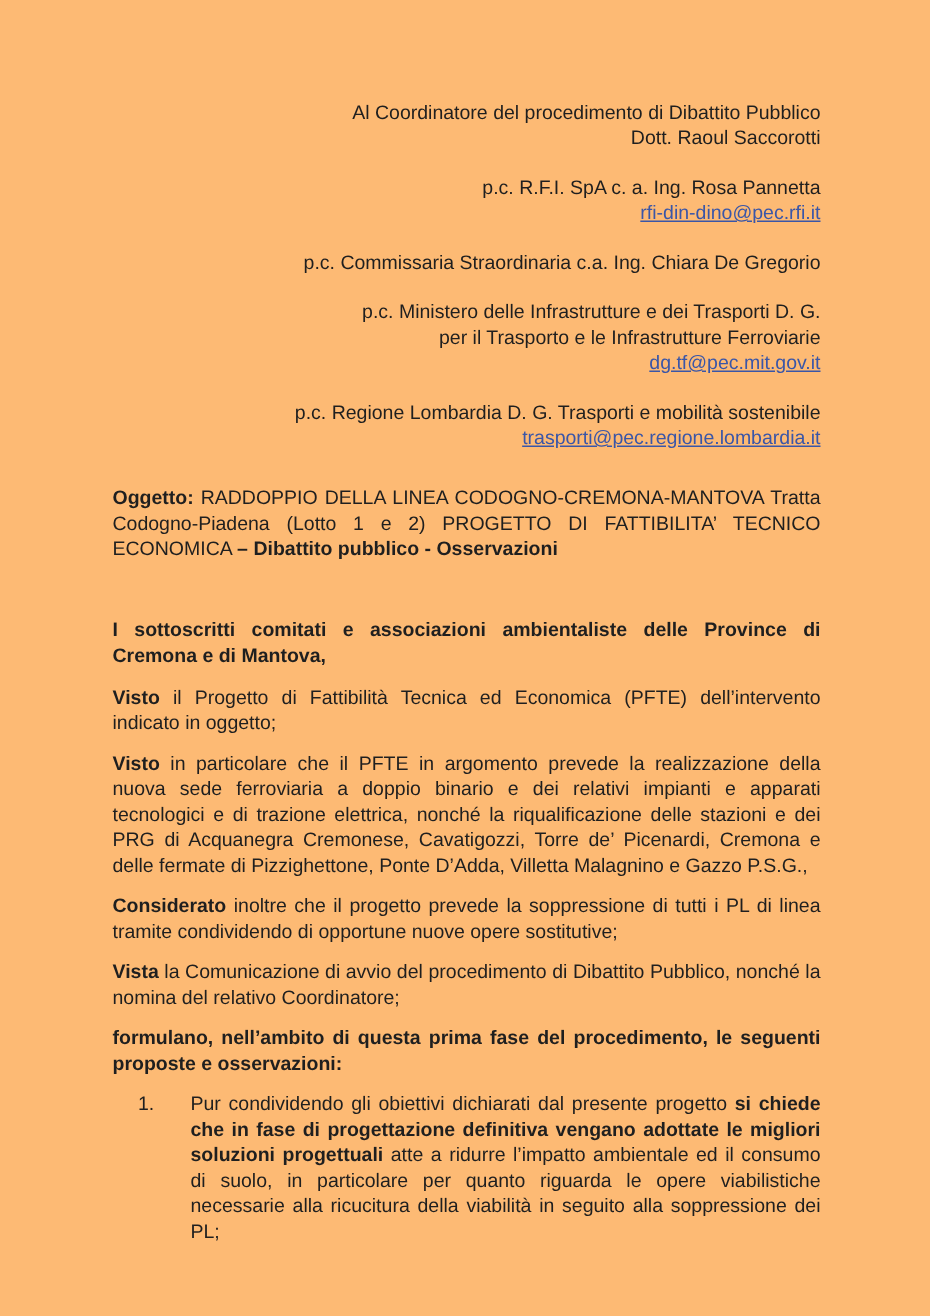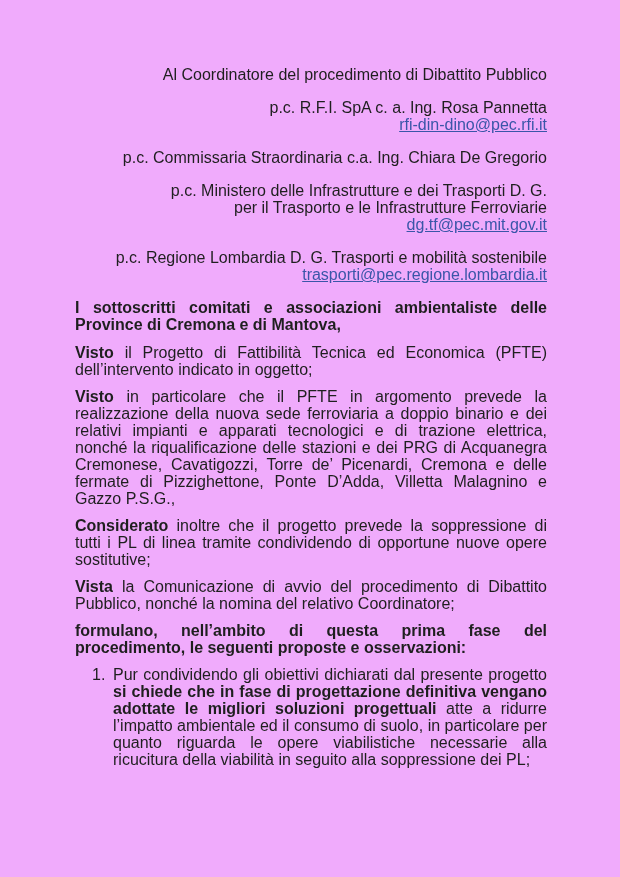--- a/index.html
+++ b/index.html
@@ -1,24 +1,24 @@
 <!DOCTYPE html>
 <html><head>
 <meta charset="utf-8">
 <style>
   html, body { margin: 0; padding: 0; background: #ffffff; }
   .page {
     position: relative;
     width: 620px;
     height: 877px;
-    background: #f0abfc;
+    background: #fdba74;
     overflow: hidden;
     font-family: "Liberation Sans", sans-serif;
     color: #1f1f1f;
-    font-size: 16px;
+    font-size: 13px;
     line-height: 17px;
   }
   .content {
     padding: 66px 73px 0 75px;
   }
   
   .recipients { text-align: right; }
   .recipient-block { margin-bottom: 16px; }
   .rline { white-space: nowrap; }
   .email {
@@ -45,32 +45,34 @@
   }
   .list-num {
     width: 21px;
     flex: 0 0 21px;
     margin-left: 17px;
     text-align: left;
   }
   .list-text {
     flex: 1;
     text-align: justify;
+    margin-left: 14px;
   }
 </style>
 </head>
 <body>
 
 <div class="page">
   <div class="content">
 
     <div class="recipients">
 
       <div class="recipient-block">
         <div class="rline">Al Coordinatore del procedimento di Dibattito Pubblico</div>
+        <div class="rline">Dott. Raoul Saccorotti</div>
       </div>
 
 
       <div class="recipient-block">
         <div class="rline">p.c. R.F.I. SpA c. a. Ing. Rosa Pannetta</div>
         <div class="rline"><a class="email" style="color: rgb(58, 86, 168);">rfi-din-dino@pec.rfi.it</a></div>
       </div>
 
       <div class="recipient-block">
         <div class="rline">p.c. Commissaria Straordinaria c.a. Ing. Chiara De Gregorio</div>
@@ -82,20 +84,21 @@
         <div class="rline"><a class="email" style="color: rgb(58, 86, 168);">dg.tf@pec.mit.gov.it</a></div>
       </div>
 
       <div class="recipient-block">
         <div class="rline">p.c. Regione Lombardia D. G. Trasporti e mobilità sostenibile</div>
         <div class="rline"><a class="email" style="color: rgb(58, 86, 168);">trasporti@pec.regione.lombardia.it</a></div>
       </div>
 
     </div>
 
+    <div class="subject"><span class="run-bold">Oggetto:</span><span class="run-normal"> RADDOPPIO DELLA LINEA CODOGNO-CREMONA-MANTOVA Tratta Codogno-Piadena (Lotto 1 e 2) PROGETTO DI FATTIBILITA’ TECNICO ECONOMICA </span><span class="run-bold">– Dibattito pubblico - Osservazioni</span></div>
 
     <div class="body-text">
       <p class="para para-spaced"><span class="run-bold">I sottoscritti comitati e associazioni ambientaliste delle Province di Cremona e di Mantova,</span></p>
       <p class="para"><span class="run-bold">Visto</span><span class="run-normal"> il Progetto di Fattibilità Tecnica ed Economica (PFTE) dell’intervento indicato in oggetto;</span></p>
       <p class="para"><span class="run-bold">Visto</span><span class="run-normal"> in particolare che il PFTE in argomento prevede la realizzazione della nuova sede ferroviaria a doppio binario e dei relativi impianti e apparati tecnologici e di trazione elettrica, nonché la riqualificazione delle stazioni e dei PRG di Acquanegra Cremonese, Cavatigozzi, Torre de’ Picenardi, Cremona e delle fermate di Pizzighettone, Ponte D’Adda, Villetta Malagnino e Gazzo P.S.G.,</span></p>
       <p class="para"><span class="run-bold">Considerato</span><span class="run-normal"> inoltre che il progetto prevede la soppressione di tutti i PL di linea tramite condividendo di opportune nuove opere sostitutive;</span></p>
       <p class="para"><span class="run-bold">Vista</span><span class="run-normal"> la Comunicazione di avvio del procedimento di Dibattito Pubblico, nonché la nomina del relativo Coordinatore;</span></p>
       <p class="para"><span class="run-bold">formulano, nell’ambito di questa prima fase del procedimento, le seguenti proposte e osservazioni:</span></p>
 
       <div class="olist">

